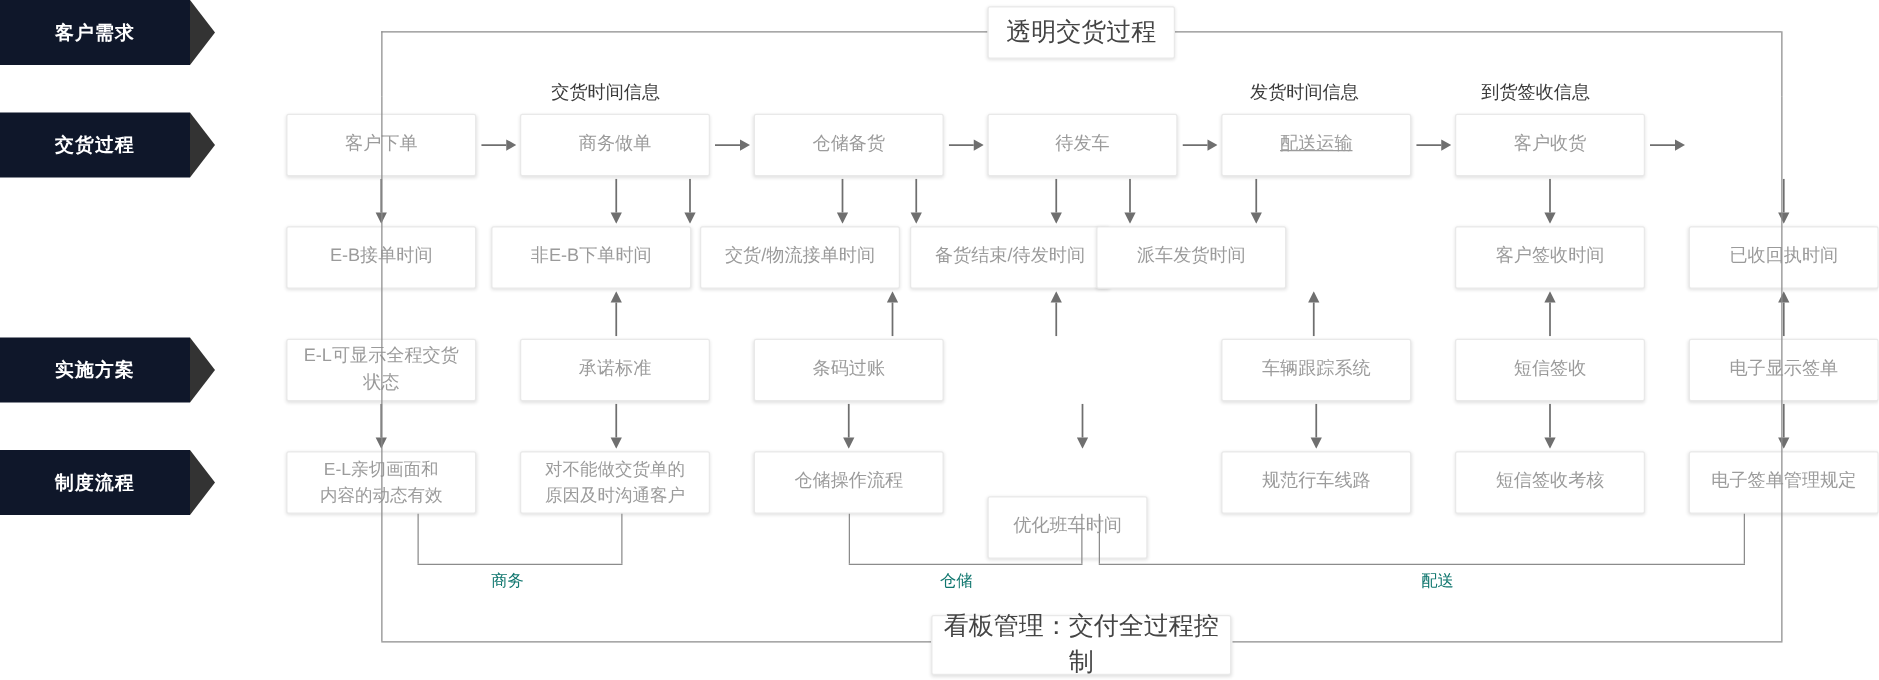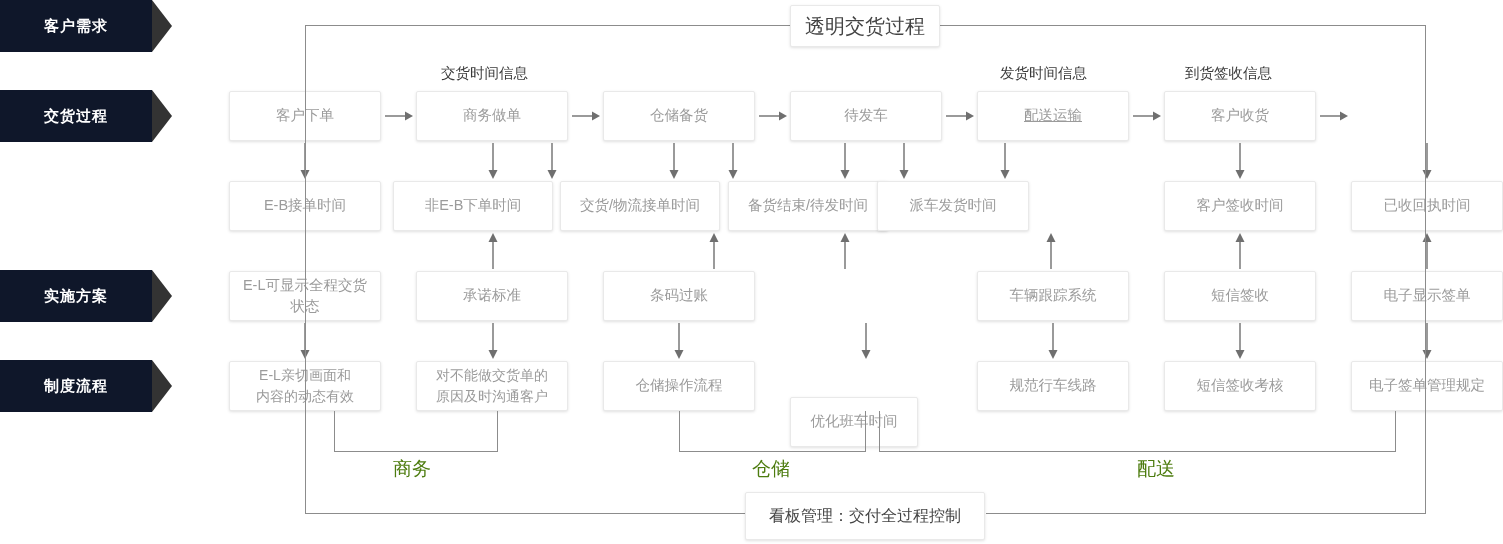--- a/index.html
+++ b/index.html
@@ -32,21 +32,21 @@
   
   .h{position:absolute;height:1px;background:#8c8c8c;}
   .v{position:absolute;width:1px;background:#8c8c8c;}
 
   
   .arw{position:absolute;}
   .arw svg{display:block;}
 
   
   .lbl{position:absolute;color:#3a3a3a;font-size:14.5px;white-space:nowrap;}
-  .glbl{position:absolute;color:#4d7c0f;font-size:19px;white-space:nowrap;}
+  .glbl{position:absolute;color:#0f766e;font-size:13px;white-space:nowrap;}
 </style>
 </head>
 <body>
 
 <div id="stage">
 
   <div class="cat" style="top:0px;">
       <span>客户需求</span>
     </div>
   <div class="cat" style="top:90px;">
@@ -347,17 +347,17 @@
   <div class="v" style="left:879px;top:411px;height:40px;"></div>
   <div class="v" style="left:1395px;top:411px;height:40px;"></div>
   <div class="h" style="left:879px;top:451px;width:517px;"></div>
   <div class="glbl" style="left:1137px;top:456px;"><span>配送</span></div>
 
   <div class="v" style="left:305px;top:77px;height:436px;"></div>
   <div class="h" style="left:305px;top:513px;width:440px;"></div>
   <div class="h" style="left:986px;top:513px;width:440px;"></div>
   <div class="v" style="left:1425px;top:77px;height:436px;"></div>
 
-  <div class="box dark" style="left:745px;top:492px;width:240px;height:48px;font-size:16px;">
+  <div class="box dark" style="left:745px;top:492px;width:240px;height:48px;font-size:20px;">
     <span>看板管理：交付全过程控制</span>
   </div>
 
 </div>
 
 </body></html>

